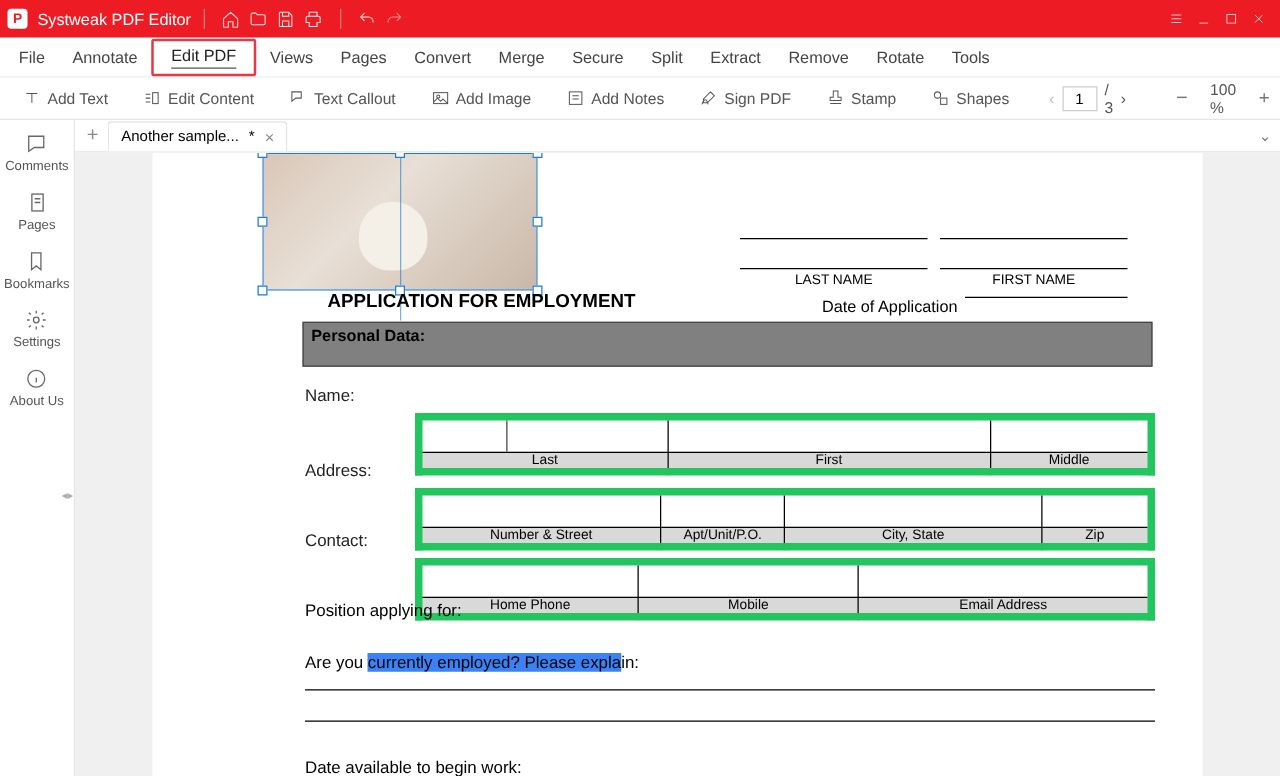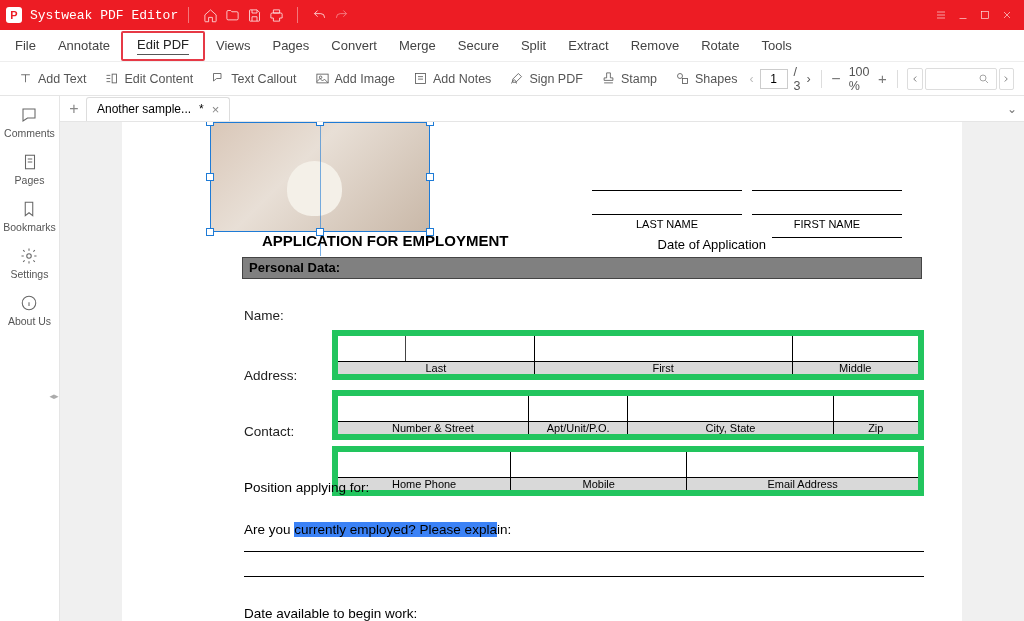--- a/index.html
+++ b/index.html
@@ -1,35 +1,35 @@
 <!DOCTYPE html>
 <html><head>
 <meta charset="utf-8">
 <style>
 * { margin: 0; padding: 0; box-sizing: border-box; font-family: "Segoe UI", Arial, sans-serif; }
 body { width: 1024px; height: 621px; overflow: hidden; background: #fff; display: flex; flex-direction: column; }
 
 
 .titlebar { height: 30px; background: #ed1c24; color: #fff; display: flex; align-items: center; padding: 0 6px; font-size: 13px; }
 .titlebar .logo { width: 16px; height: 16px; background: #fff; border-radius: 3px; margin-right: 8px; display: flex; align-items: center; justify-content: center; color: #ed1c24; font-weight: bold; font-size: 11px; }
-.titlebar .title { font-weight: 400; font-family: Liberation Mono, monospace; }
+.titlebar .title { font-weight: 400; }
 .titlebar .sep { width: 1px; height: 16px; background: rgba(255,255,255,0.4); margin: 0 10px; }
 .titlebar .tb-icon { width: 22px; height: 22px; display: flex; align-items: center; justify-content: center; cursor: pointer; opacity: 0.9; }
 .titlebar .tb-icon svg { width: 15px; height: 15px; stroke: #fff; fill: none; stroke-width: 1.3; }
 .titlebar .spacer { flex: 1; }
 .titlebar .win-ctrl svg { width: 12px; height: 12px; }
 
 
 .menubar { height: 32px; display: flex; align-items: center; padding: 0 4px; font-size: 13px; border-bottom: 1px solid #eee; }
 .menubar .mitem { padding: 6px 11px; cursor: pointer; color: #444; }
 .menubar .mitem.active { border: 2px solid #e63946; border-radius: 2px; padding: 4px 14px; color: #222; }
 .menubar .mitem.active::after { content:""; display:block; height:1px; background:#555; margin-top:2px; }
 
 
-.toolbar { height: 34px; display: flex; align-items: center; padding: 0 10px; font-size: 12.5px; color: #555; border-bottom: 1px solid #e5e5e5; gap: 2px; }
+.toolbar { height: 34px; display: flex; align-items: center; padding: 0 10px; font-size: 12.5px; color: #555; border-bottom: 1px solid #e5e5e5; gap: 12px; }
 .toolbar .tool { display: flex; align-items: center; gap: 5px; padding: 4px 8px; cursor: pointer; white-space: nowrap; }
 .toolbar .tool svg { width: 15px; height: 15px; stroke: #555; fill: none; stroke-width: 1.3; }
 .toolbar .tspacer { flex: 1; }
 .toolbar .pager { display: flex; align-items: center; gap: 6px; }
 .toolbar .pager input { width: 28px; height: 20px; border: 1px solid #ccc; text-align: center; font-size: 12px; }
 .toolbar .nav-btn { width: 24px; height: 22px; border: 1px solid #ddd; display: flex; align-items: center; justify-content: center; cursor: pointer; border-radius: 2px; }
 .toolbar .nav-btn svg { width: 10px; height: 10px; stroke: #666; fill: none; stroke-width: 2; }
 .toolbar .search-box { width: 110px; height: 22px; border: 1px solid #ddd; border-radius: 2px; display: flex; align-items: center; justify-content: flex-end; padding: 0 6px; }
 .toolbar .search-box svg { width: 12px; height: 12px; stroke: #888; fill: none; stroke-width: 1.5; }
 
@@ -70,21 +70,21 @@
 .form-top { position: absolute; top: 45px; right: 60px; width: 310px; }
 .form-top .row2 { display: flex; gap: 10px; align-items: flex-end; }
 .form-top .cell { flex: 1; text-align: center; }
 .form-top .line { border-bottom: 1px solid #000; height: 24px; }
 .form-top .lbl { font-size: 11px; margin-top: 3px; font-weight: 500; }
 
 .form-title { position: absolute; top: 110px; left: 140px; font-size: 15px; font-weight: 700; }
 .doa { position: absolute; top: 115px; right: 60px; font-size: 13px; display: flex; align-items: flex-start; gap: 6px; }
 .doa .line2 { width: 130px; border-bottom: 1px solid #000; height: 1px; }
 
-.section-hdr { position: absolute; top: 135px; left: 120px; width: 680px; height: 22px; background: #808080; color: #000; font-weight: bold; font-size: 13px; padding: 2px 6px; border: 1px solid #444; }
+.section-hdr { position: absolute; top: 135px; left: 120px; width: 680px; height: 36px; background: #808080; color: #000; font-weight: bold; font-size: 13px; padding: 2px 6px; border: 1px solid #444; }
 
 .field-row { position: absolute; left: 122px; width: 680px; display: flex; align-items: flex-start; }
 .field-row .flabel { width: 88px; font-size: 13.5px; color: #222; padding-top: 6px; }
 .field-row .grid { flex: 1; border: 6px solid #22c55e; border-collapse: collapse; margin-top: 28px; }
 .field-row .grid td { border: 1px solid #000; height: 28px; }
 .field-row .grid .hdr td { background: #d9d9d9; height: 16px; text-align: center; font-size: 11px; }
 .r-name { top: 180px; }
 .r-addr { top: 240px; }
 .r-cont { top: 296px; }
 .r-name .grid .inrow td { position: relative; }

